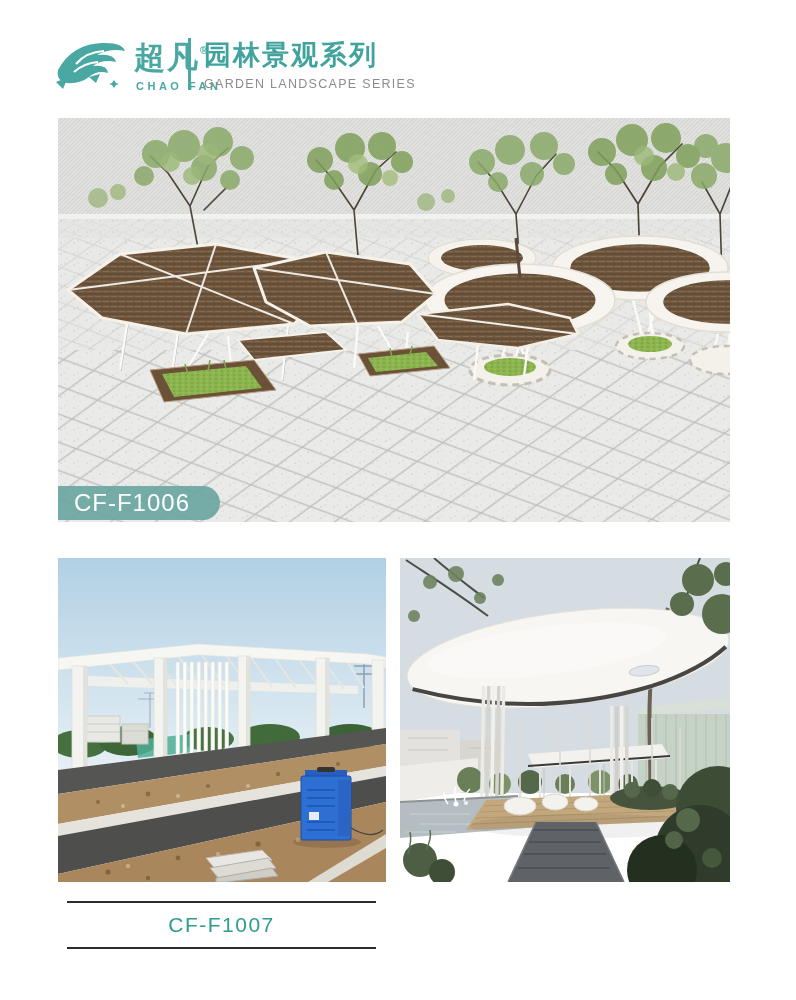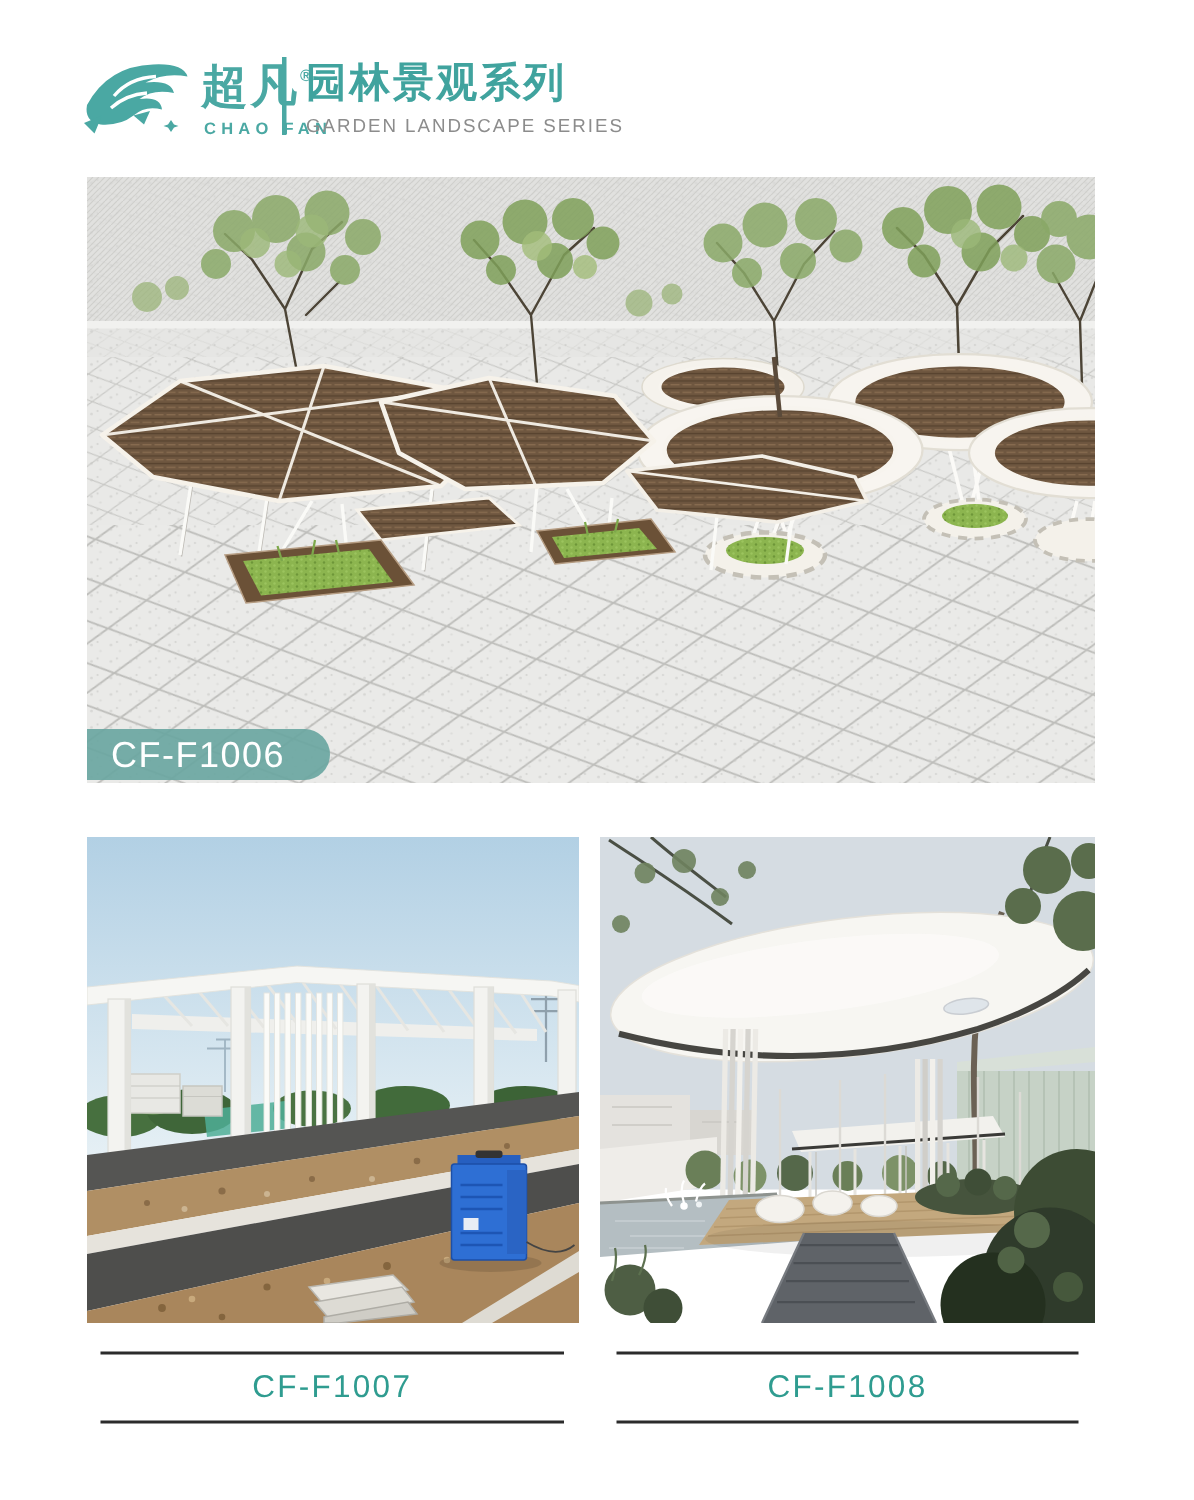--- a/index.html
+++ b/index.html
@@ -496,17 +496,14 @@
             <circle cx="282" cy="46" r="12"></circle>
             <circle cx="326" cy="16" r="12"></circle>
           </g>
     </g>
   </svg>
   </div>
 
   <div class="code-label code-left">
     <span>CF-F1007</span>
   </div>
-  <div class="code-label code-right">
-    <span>CF-F1008</span>
-  </div>
 
 </div>
 
 </body></html>

